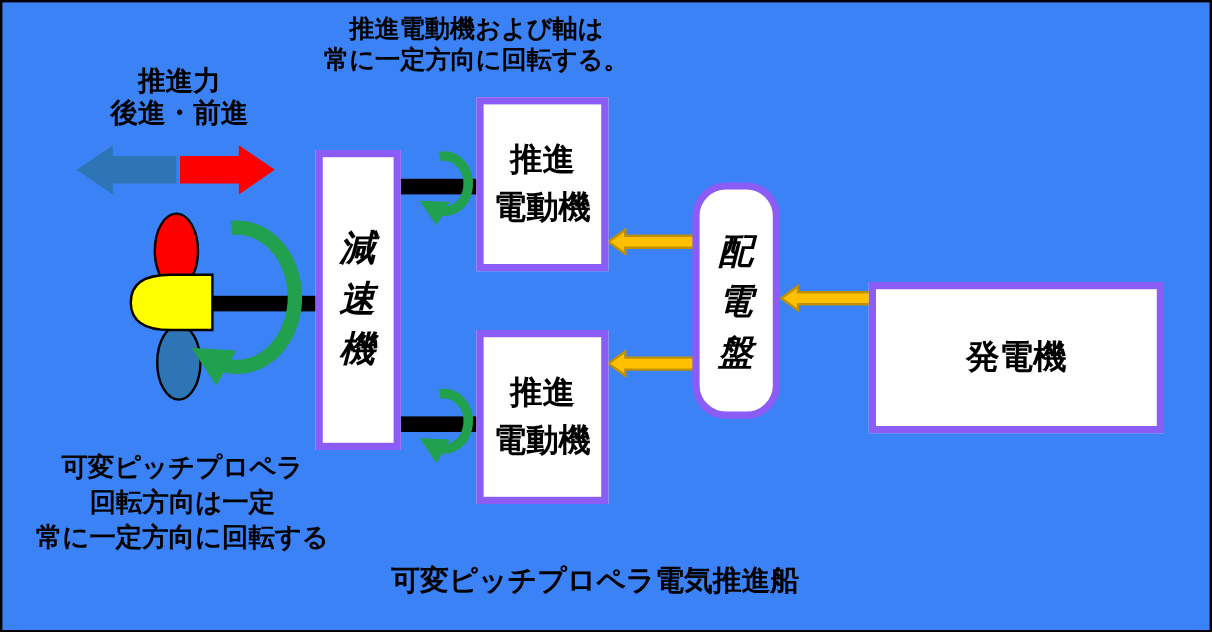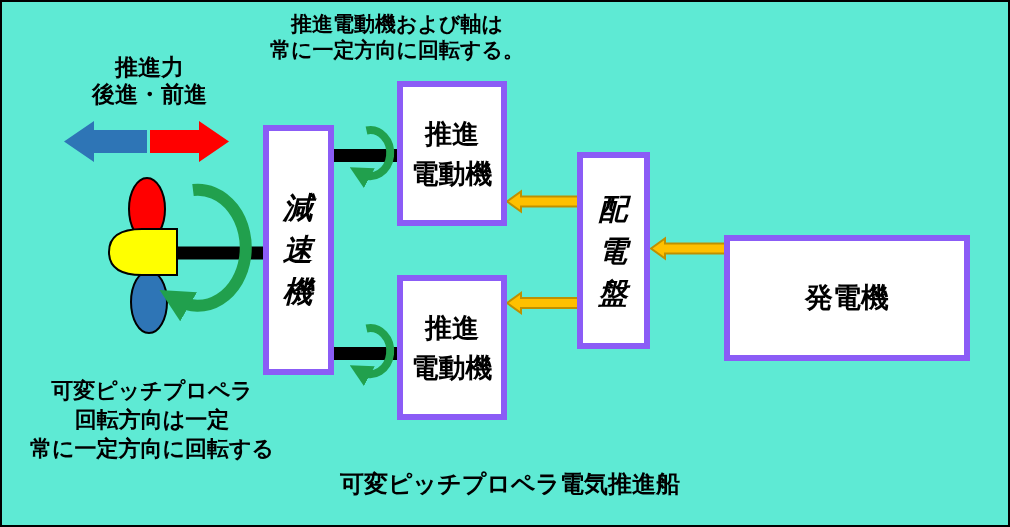--- a/index.html
+++ b/index.html
@@ -1,36 +1,36 @@
 <!DOCTYPE html>
 <html><head>
 <meta charset="utf-8">
 <style>
   html,body { margin:0; padding:0; background:#fff; }
   .canvas {
     position:relative; width:1010px; height:527px;
-    background:#5eead4; border:2px solid #000; box-sizing:border-box;
+    background:#3b82f6; border:2px solid #000; box-sizing:border-box;
     font-family:"DejaVu Sans", sans-serif; overflow:hidden;
   }
   svg.layer { position:absolute; left:0; top:0; }
   .t { position:absolute; font-weight:bold; color:#000; text-align:center; white-space:nowrap; }
   .box {
     position:absolute; border:6px solid #8b5cf6; background:#fff;
     box-sizing:border-box; display:flex; align-items:center; justify-content:center;
     font-weight:bold; color:#000; text-align:center;
   }
   .vtext { width:1.05em; word-break:break-all; line-height:42px; text-align:left;font-style:italic; }
   #top-note   { left:250px; top:9px;  width:290px; font-size:21px; line-height:26px; }
   #thrust-lbl { left:55px;  top:54px; width:185px; font-size:23px; line-height:27px;font-family:Liberation Mono, monospace; }
   #prop-note  { left:10px;  top:334px; width:280px; font-size:22px; line-height:29px;margin-top:40px; }
-  #caption    { left:288px; top:466px; width:440px; font-size:24px; }
+  #caption    { left:274px; top:466px; width:440px; font-size:24px; }
   #box-reduction { left:261px; top:123px; width:71px;  height:250px; font-size:30px; }
   #box-motor-top { left:395px; top:79px;  width:110px; height:145px; font-size:27px; line-height:40px; }
   #box-motor-bot { left:395px; top:273px; width:110px; height:145px; font-size:27px; line-height:40px; }
-  #box-switchboard { left:575px; top:150px; width:73px; height:197px; font-size:29px; }
+  #box-switchboard { left:575px; top:150px; width:73px; height:197px; font-size:29px;border-radius:28px; }
   #box-generator   { left:722px; top:189px; width:246px; height:126px; font-size:28px;margin-top:44px; }
 </style>
 </head>
 <body>
 
 <div class="canvas">
 
   <svg class="layer" width="1006" height="523" viewBox="0 0 1006 523">
     <defs>
       <marker id="ga" viewBox="0 0 10 10" refX="4" refY="5" markerWidth="2.8" markerHeight="2.8" orient="auto-start-reverse">

